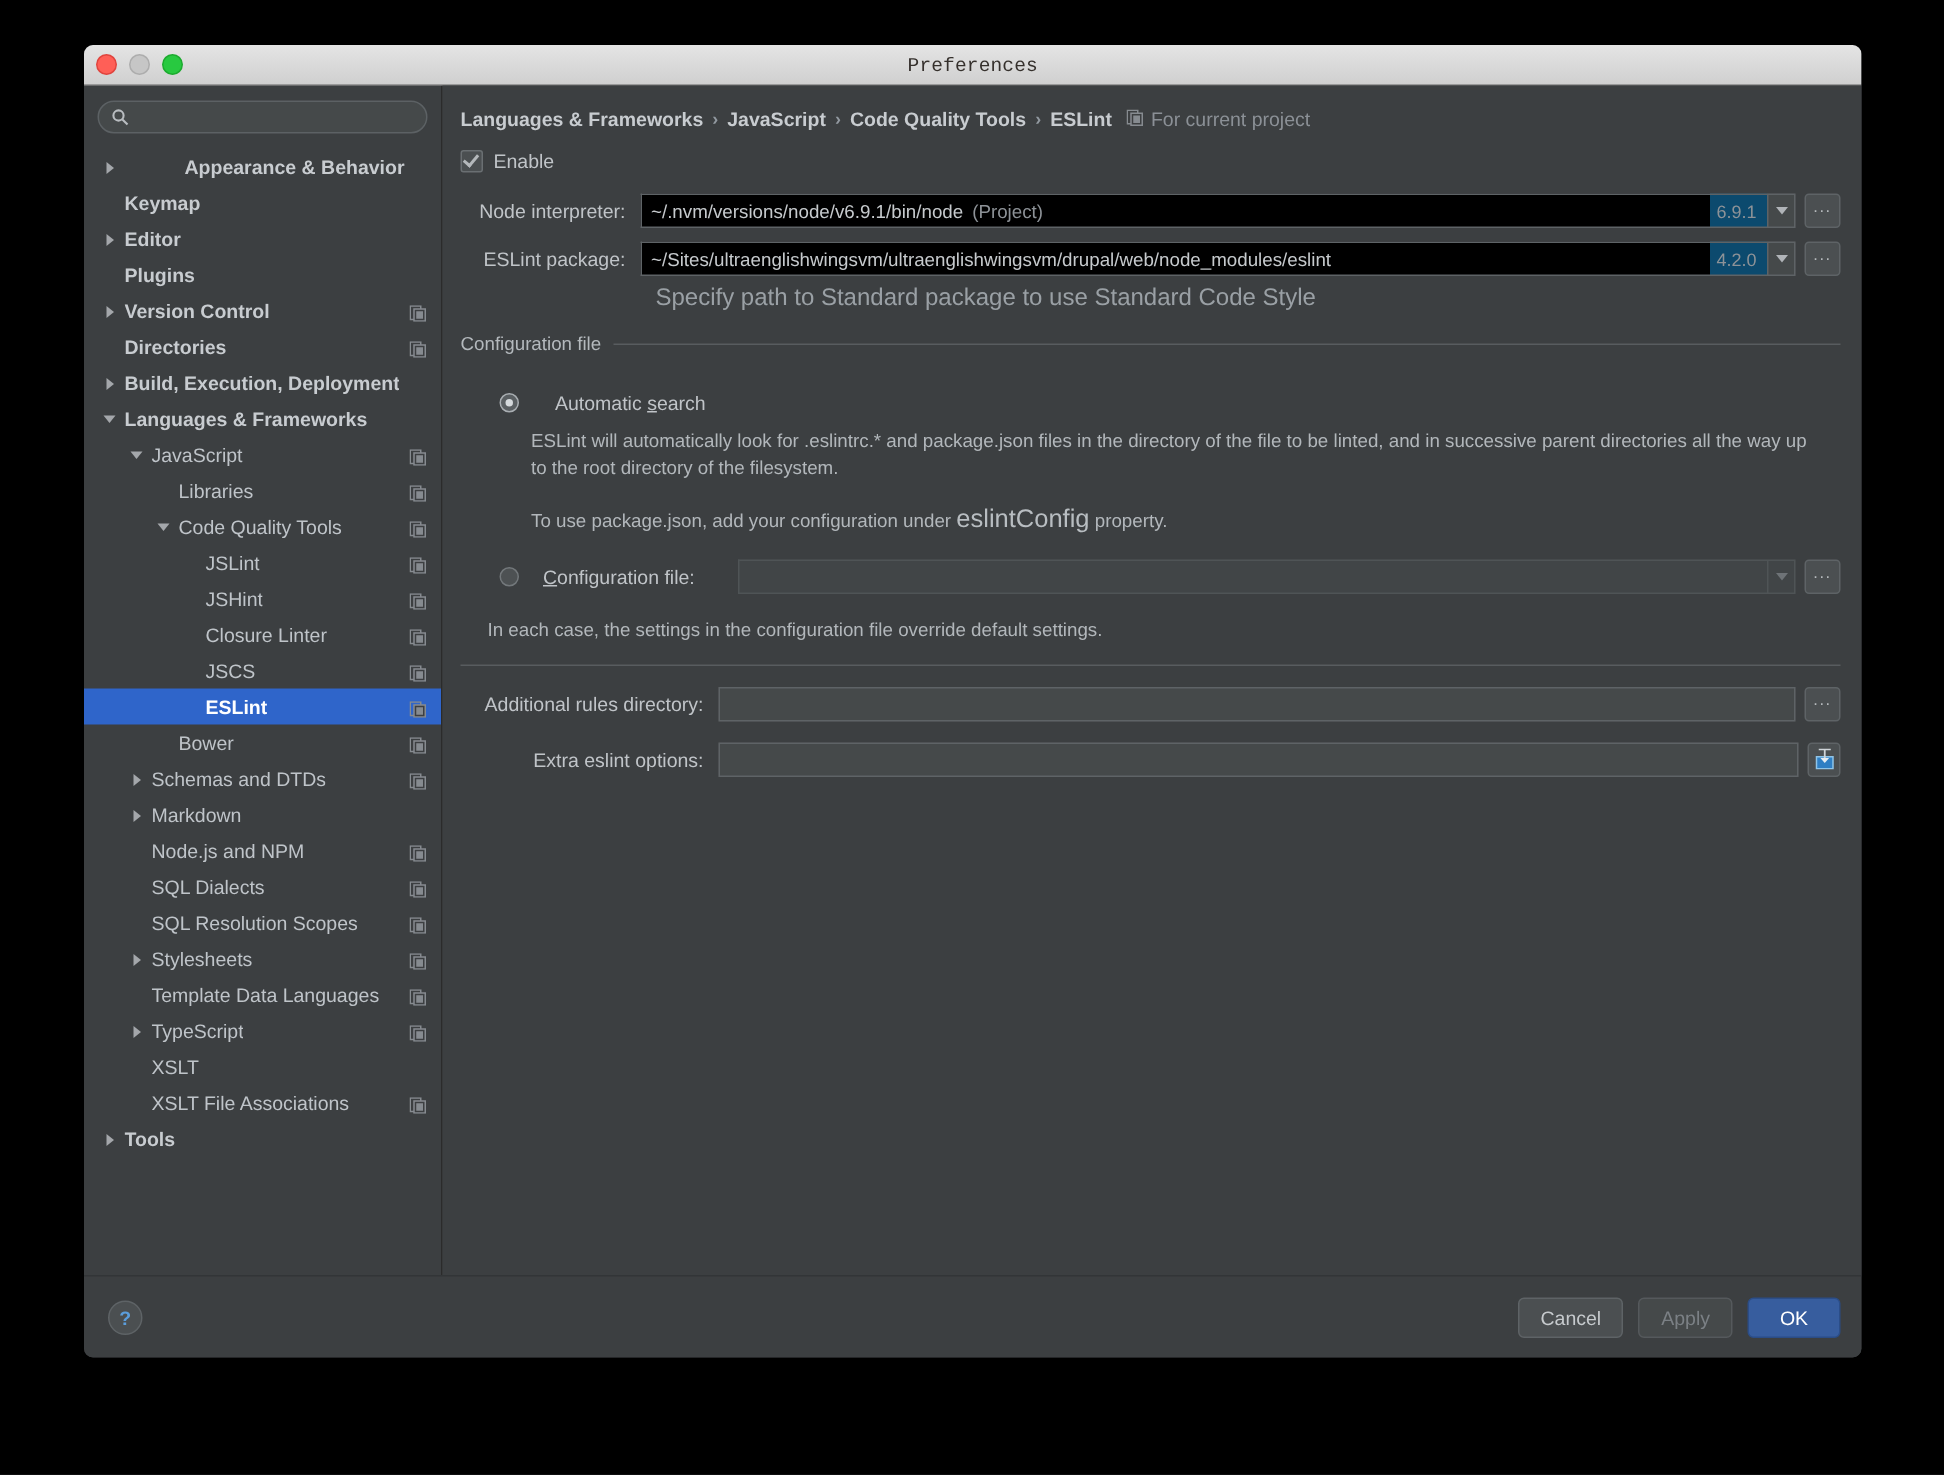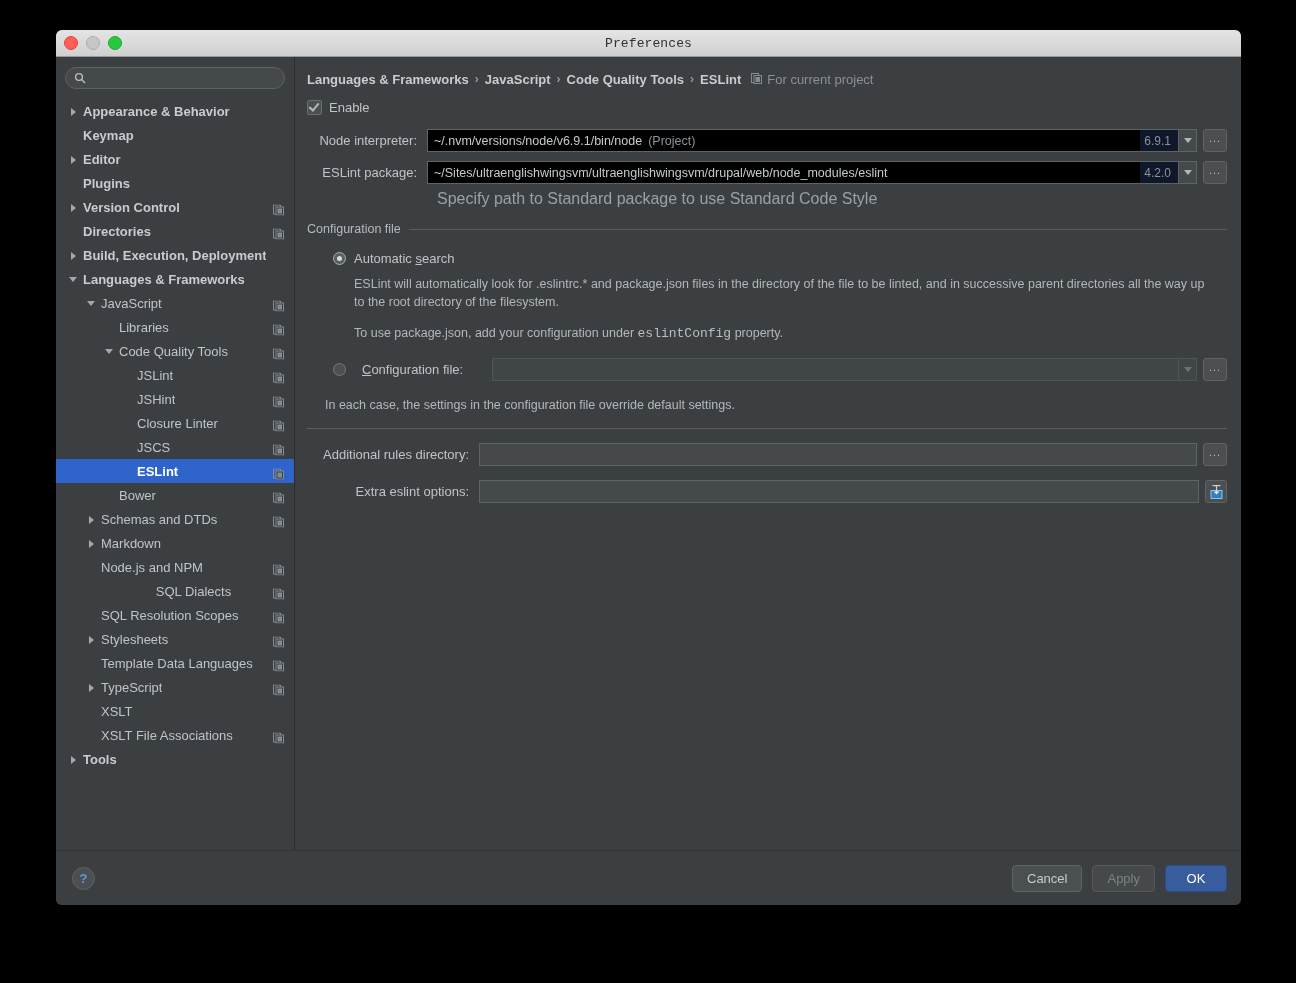--- a/index.html
+++ b/index.html
@@ -260,21 +260,21 @@
     align-items: center;
     padding: 0 6px;
     font-size: 12.5px;
     color: #c6cacd;
     white-space: nowrap;
     overflow: hidden;
     box-sizing: border-box;
   }
   .combo-text .muted { color: #8d9297; margin-left: 6px; }
   .combo-ver {
-    background: #0f172a;
+    background: #0c4a6e;
     border: 1px solid #5e6366;
     border-right: none;
     border-left: none;
     display: flex;
     align-items: center;
     padding: 0 7px 0 4px;
     font-size: 12px;
     color: #8d9297;
     box-sizing: border-box;
   }
@@ -333,22 +333,23 @@
   }
   .group-line {
     flex: 1;
     height: 1px;
     background: #585c5f;
   }
 
   .radio-row {
     display: flex;
     align-items: center;
-    margin-top: 15px;
+    margin-top: 25px;
     margin-left: 26px;
+    gap: 16px;
   }
   .radio {
     width: 13px;
     height: 13px;
     border-radius: 50%;
     border: 1px solid #73787b;
     background: #4d5153;
     margin-right: 8px;
     flex: 0 0 13px;
     position: relative;
@@ -369,22 +370,22 @@
   .desc {
     font-size: 12.5px;
     color: #b2b7bb;
     line-height: 1.45;
     margin-top: 9px;
     margin-left: 47px;
     max-width: 860px;
   }
   .desc.second { margin-top: 13px; }
   code {
-    font-family: Liberation Mono, monospace;
-    font-size: 13px;
+    font-family: Liberation Sans, sans-serif;
+    font-size: 17px;
     color: #b8bdc1;
   }
 
   .conf-row {
     display: flex;
     align-items: center;
     margin-top: 14px;
     margin-left: 26px;
     padding-right: 0;
   }
@@ -518,21 +519,21 @@
           <span>
             <svg width="12" height="12" viewBox="0 0 12 12">
               <circle cx="5" cy="5" r="3.4" fill="none" stroke="#b9bdc1" stroke-width="1.4"></circle>
               <line x1="7.6" y1="7.6" x2="11" y2="11" stroke="#b9bdc1" stroke-width="1.4"></line>
             </svg>
           </span>
           <input id="search-input" type="text" placeholder="" style="">
         </div>
       </div>
       <div id="tree">
-          <div class="node bold" style="padding-left: 12px;">
+          <div class="node bold" style="padding-left: 12px; gap: 40px;">
             <span class="arrow right"></span>
             <span class="node-label">Appearance &amp; Behavior</span>
           </div>
           <div class="node bold" style="padding-left: 12px;">
             <span class="arrow"></span>
             <span class="node-label">Keymap</span>
           </div>
           <div class="node bold" style="padding-left: 12px;">
             <span class="arrow right"></span>
             <span class="node-label">Editor</span>
@@ -663,21 +664,21 @@
           </div>
           <div class="node" style="padding-left: 30px;">
             <span class="arrow"></span>
             <span class="node-label">Node.js and NPM</span>
             <span class="proj-icon"><svg viewBox="0 0 11 11" width="11" height="11">
                 <rect x="0.5" y="0.5" width="7" height="9" fill="none" stroke="#868b90"></rect>
                 <rect x="3" y="2.5" width="7.5" height="8" fill="#3c3f41" stroke="#868b90"></rect>
                 <rect x="4.5" y="4" width="4.5" height="5" fill="#868b90"></rect>
               </svg></span>
           </div>
-          <div class="node" style="padding-left: 30px; justify-content: center;">
+          <div class="node" style="padding-left: 30px;">
             <span class="arrow"></span>
             <span class="node-label">SQL Dialects</span>
             <span class="proj-icon"><svg viewBox="0 0 11 11" width="11" height="11">
                 <rect x="0.5" y="0.5" width="7" height="9" fill="none" stroke="#868b90"></rect>
                 <rect x="3" y="2.5" width="7.5" height="8" fill="#3c3f41" stroke="#868b90"></rect>
                 <rect x="4.5" y="4" width="4.5" height="5" fill="#868b90"></rect>
               </svg></span>
           </div>
           <div class="node" style="padding-left: 30px;">
             <span class="arrow"></span>

